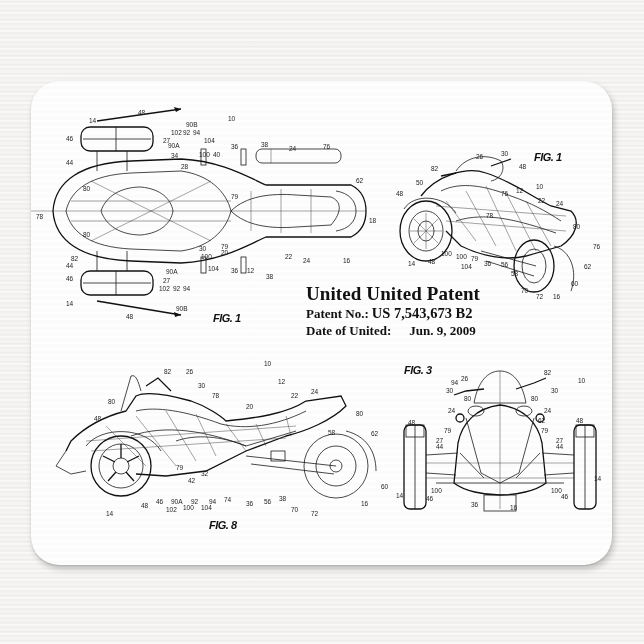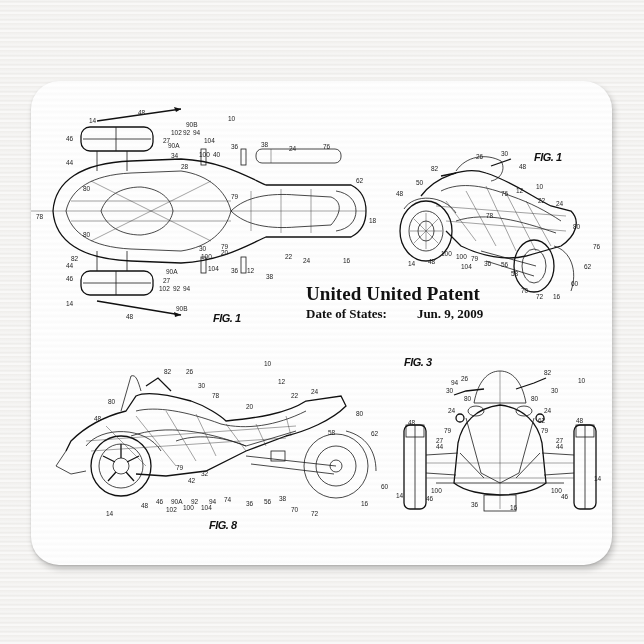--- a/index.html
+++ b/index.html
@@ -20,21 +20,21 @@
   .fig { position: absolute; }
   .fig svg { display: block; overflow: visible; }
   .fig-label {
     position: absolute; font-family: "Liberation Sans", sans-serif; font-weight: bold;
     font-style: italic; font-size: 11px; color: #111; letter-spacing: -0.5px; white-space: nowrap; text-align: center;
   }
   .patent-block { position: absolute; left: 275px; top: 202px; color: #111; font-family: "Liberation Serif", serif; font-weight: bold; }
   .patent-title { font-size: 19px; letter-spacing: 0.1px; line-height: 22px; }
   .patent-row { font-size: 13px; line-height: 17px; white-space: nowrap; }
   .patent-row .val { font-size: 14.5px; margin-left: 3px; }
-  .patent-row .date { margin-left: 30px; }
+  .patent-row .date { margin-left: 18px; }
   .ref { font-family: "Liberation Sans", sans-serif; font-size: 6.5px; fill: #222; }
   .ln { fill: none; stroke: #1a1a1a; stroke-width: 0.8; }
   .lnb { fill: none; stroke: #111; stroke-width: 1.3; }
   .lnt { fill: none; stroke: #333; stroke-width: 0.45; }
 </style>
 </head>
 <body>
 
 <div class="pad">
 
@@ -182,21 +182,24 @@
         <text class="ref" x="135" y="142">70</text>
       <text class="ref" x="22" y="115">14</text>
         <text class="ref" x="42" y="113">48</text>
     </svg>
   </div>
   <div class="fig-label" style="left:503px; top:70px;">FIG. 1</div>
 
   <div class="patent-block">
     <div class="patent-title">United United Patent</div>
     <div class="patent-row">
-      <span>Date of States:</span><span class="date">Jun. 9, 2009</span>
+      <span>Patent No.:</span><span class="val">US 7,543,673 B2</span>
+    </div>
+    <div class="patent-row">
+      <span>Date of United:</span><span class="date">Jun. 9, 2009</span>
     </div>
   </div>
 
   <div class="fig" style="left:15px; top:275px;">
     <svg width="340" height="150" viewBox="0 0 340 150">
 
       <circle class="lnb" cx="75" cy="110" r="30"></circle>
       <circle class="ln" cx="75" cy="110" r="22"></circle>
       <circle class="ln" cx="75" cy="110" r="8"></circle>
       <path class="lnb" d="M75,88 L75,102 M57,100 L69,106 M93,100 L81,106 M62,125 L70,116 M88,125 L80,116"></path>
@@ -258,21 +261,21 @@
       <text class="ref" x="60" y="10">14</text>
         <text class="ref" x="95" y="2">48</text>
       <text class="ref" x="120" y="6">102</text>
         <text class="ref" x="137" y="4">100</text>
       <text class="ref" x="155" y="4">104</text>
         <text class="ref" x="245" y="6">70</text>
       <text class="ref" x="265" y="10">72</text>
     </svg>
   </div>
 
-  <div class="fig-label" style="left:373px; top:275px;">FIG. 3</div>
+  <div class="fig-label" style="left:373px; top:283px;">FIG. 3</div>
   <div class="fig" style="left:365px; top:282px;">
     <svg width="220" height="150" viewBox="0 0 220 150">
 
       <rect class="lnb" x="8" y="62" width="22" height="84" rx="6"></rect>
       <line class="ln" x1="19" y1="62" x2="19" y2="146"></line>
       <rect class="ln" x="10" y="62" width="18" height="12"></rect>
 
       <rect class="lnb" x="178" y="62" width="22" height="84" rx="6"></rect>
       <line class="ln" x1="189" y1="62" x2="189" y2="146"></line>
       <rect class="ln" x="180" y="62" width="18" height="12"></rect>

